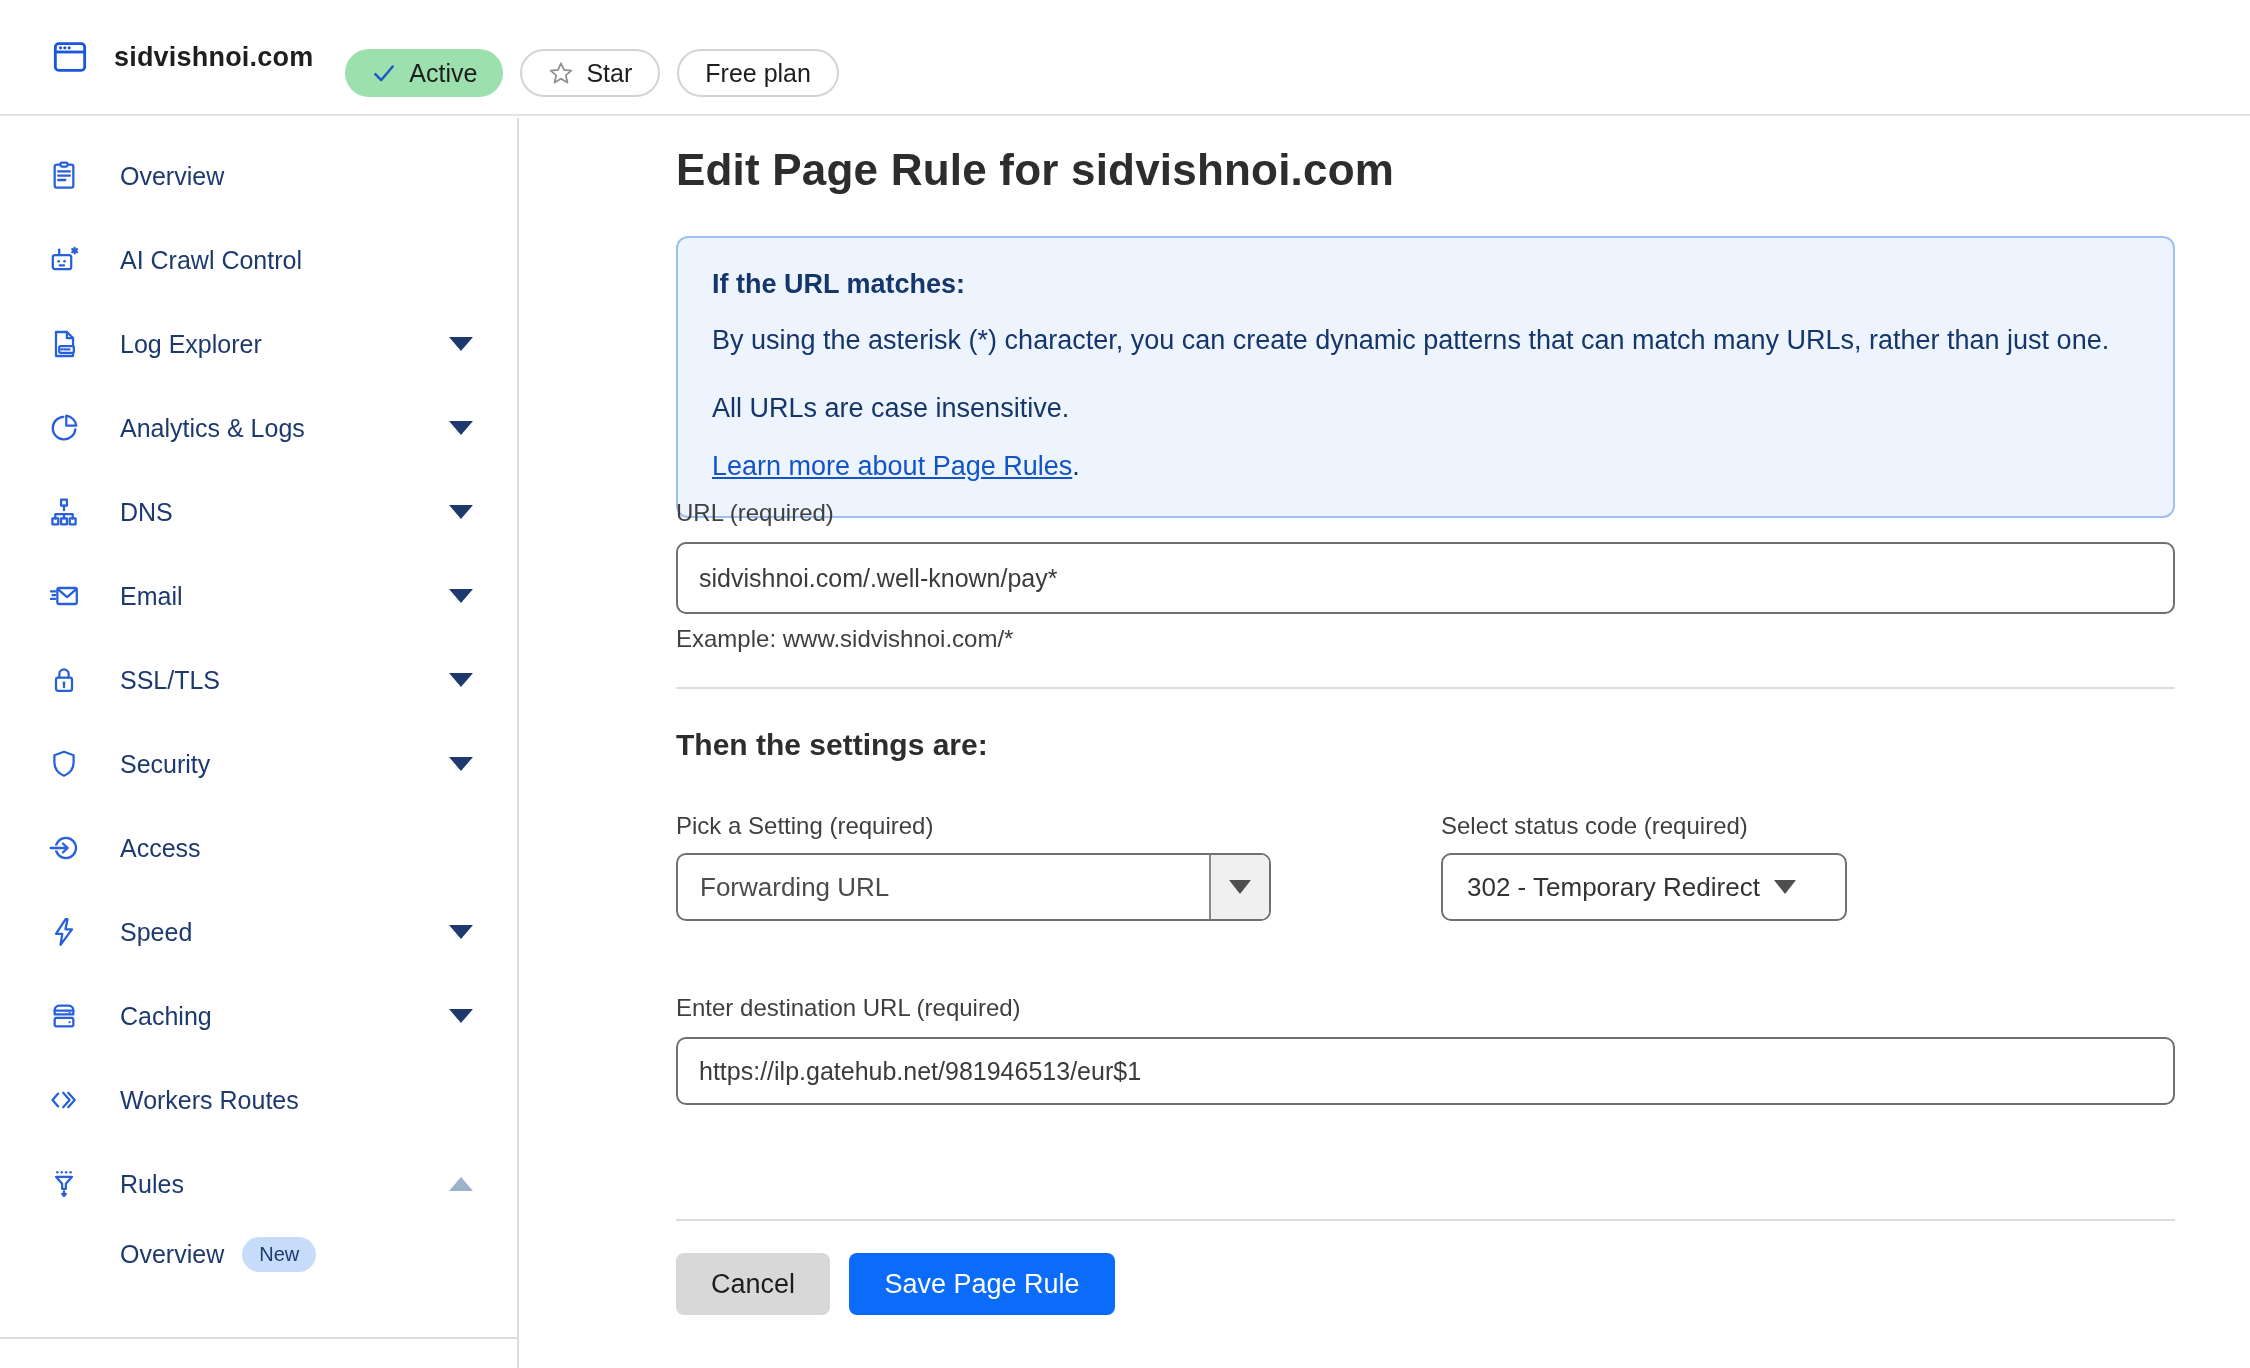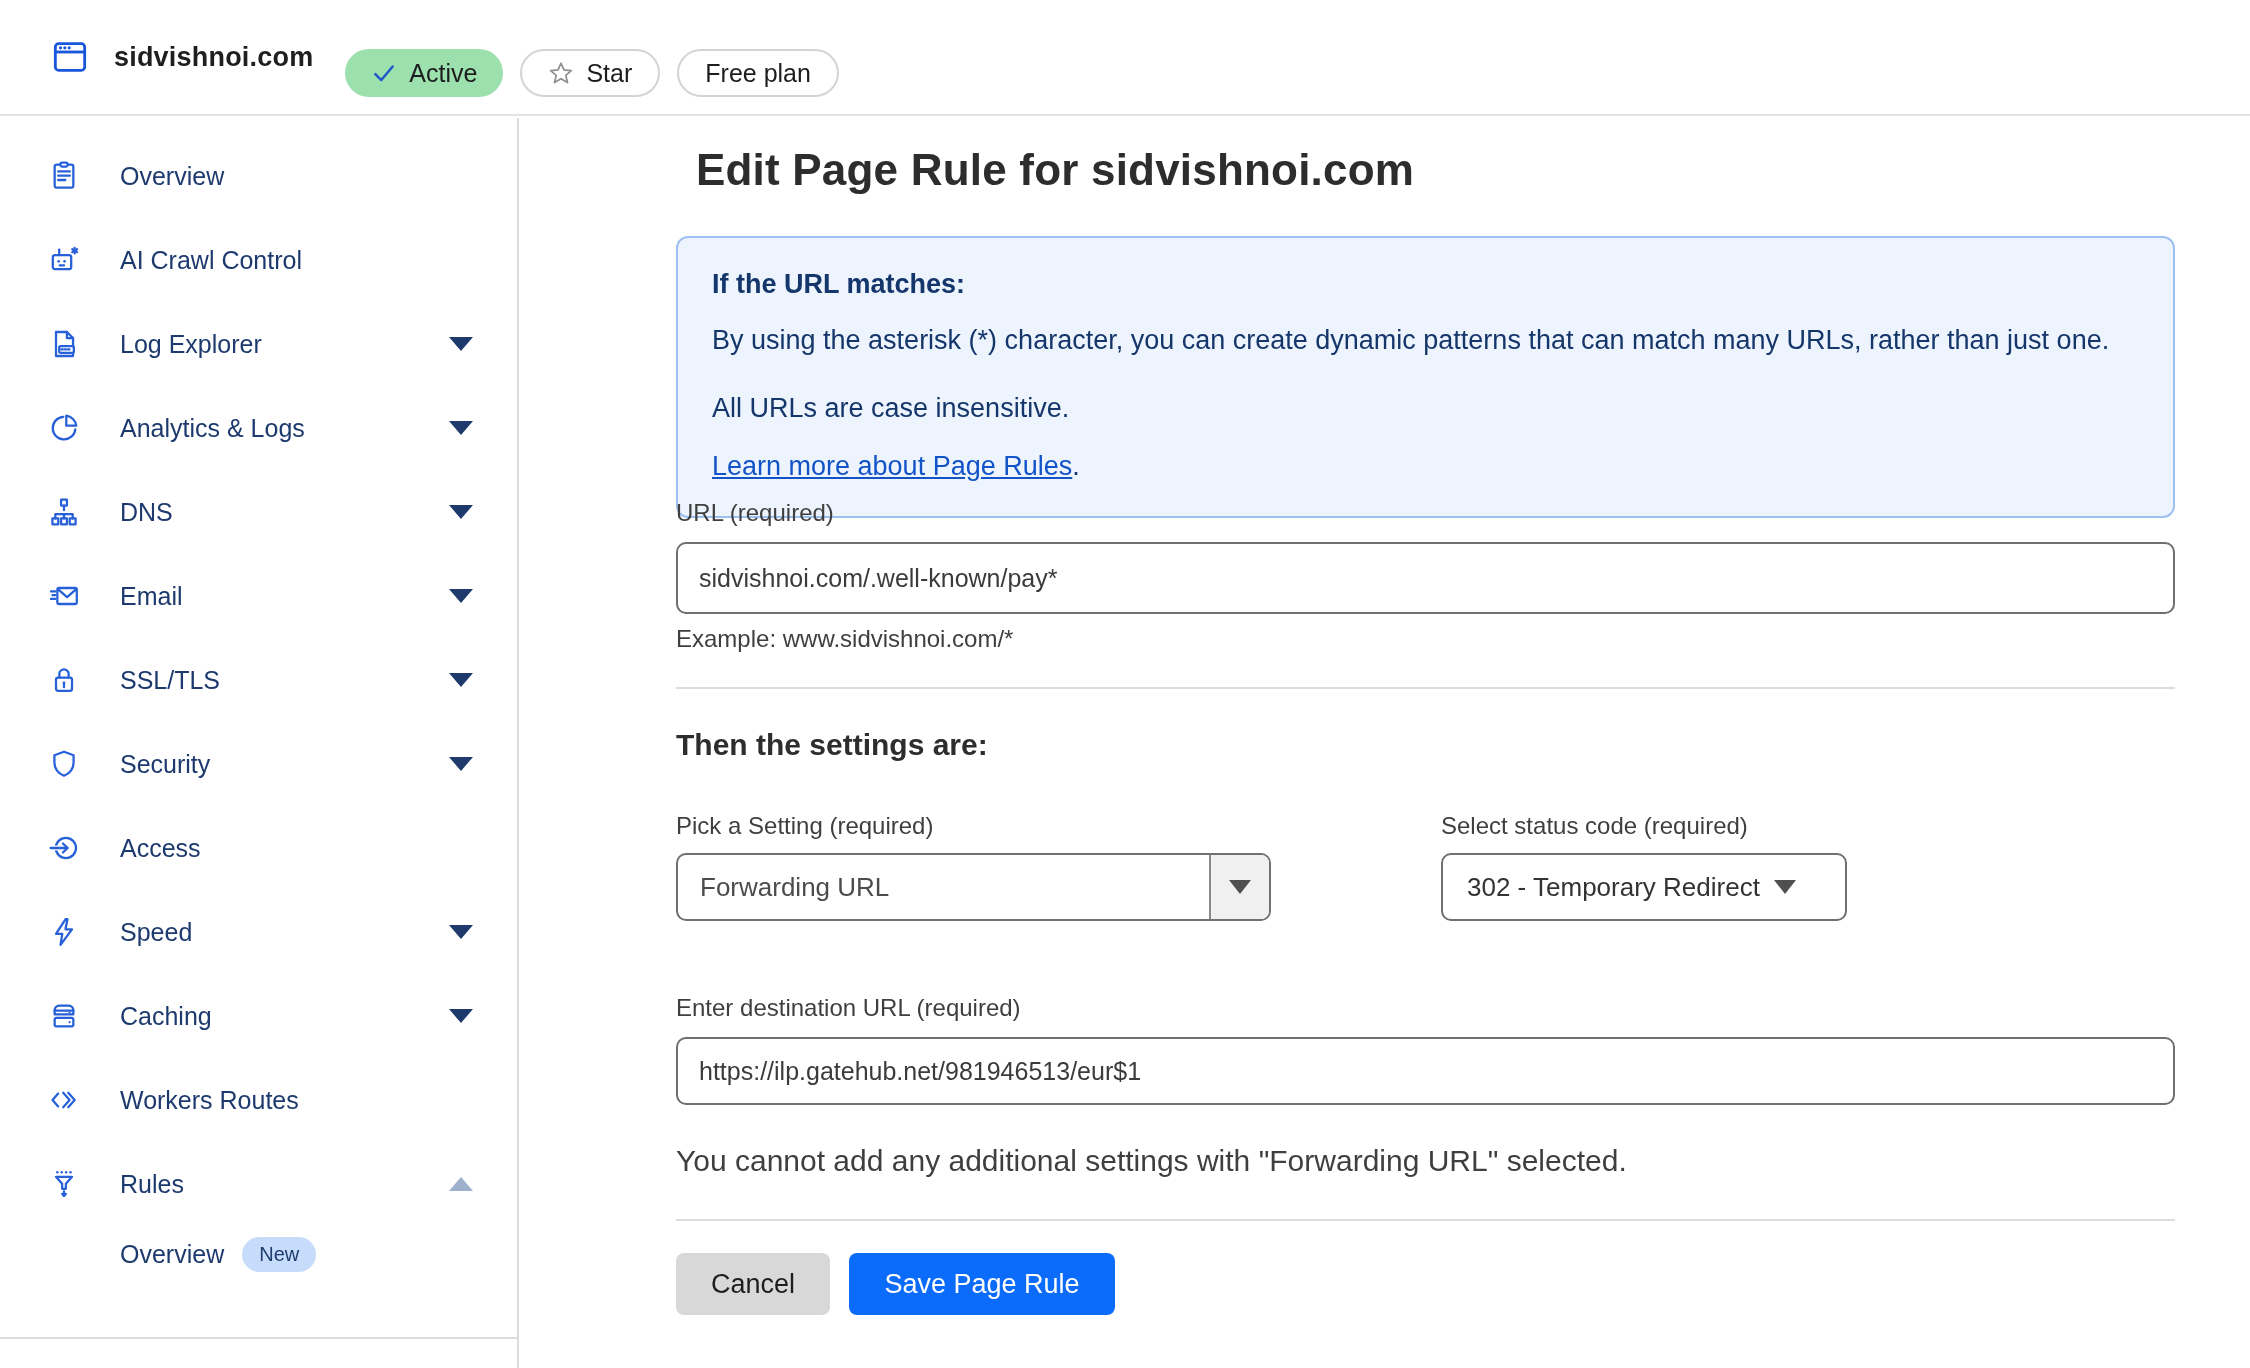--- a/index.html
+++ b/index.html
@@ -31,21 +31,21 @@
   .caret.up { border-left:12px solid transparent; border-right:12px solid transparent; border-bottom:14px solid #9db0cc; }
   .caret.none { visibility:hidden; }
   .sub-item { display:flex; align-items:center; height:56px; padding-left:120px; gap:18px; cursor:pointer; }
   .sub-label { font-size:25px; color:#1d3a6e; }
   .new-badge { background:#c7dbfa; color:#1e3c6e; font-size:20px; padding:6px 17px; border-radius:999px; }
   .sidebar-divider { position:absolute; left:0; right:0; top:1219px; height:2px; background:#dcdcdc; }
 
   
   .main { position:absolute; left:521px; top:118px; right:0; bottom:0; }
   .main > * { position:absolute; left:155px; }
-  .page-title { top:27px; font-size:44px; font-weight:700; color:#2d2d2d; letter-spacing:.2px;margin-left:20px; }
+  .page-title { top:27px; font-size:44px; font-weight:700; color:#2d2d2d; letter-spacing:.2px; }
 
   .info-box { top:118px; width:1499px; background:#edf4fd; border:2px solid #9cc0ef;
     border-radius:12px; padding:24px 34px 26px 34px; color:#15366b; }
   .info-heading { font-size:27px; font-weight:700; line-height:44px; }
   .info-body { font-size:27px; line-height:68px; max-width:1420px; }
   .info-link-line { font-size:27px; line-height:48px; }
   .info-link { color:#1253c8; text-decoration:underline; cursor:pointer; }
 
   .field-label { font-size:24px; color:#3f3f3f; }
   .url-label { top:381px; }
@@ -319,20 +319,19 @@
     </div>
 
     <div class="select status-select">
       <span class="status-value">302 - Temporary Redirect</span>
       <span class="tri-down"></span>
     </div>
 
     <label class="field-label dest-label">Enter destination URL (required)</label>
     <input class="text-input dest-input" type="text" value="https://ilp.gatehub.net/981946513/eur$1" style="">
 
-    <div class="note-text">You cannot add any additional settings with "Forwarding URL" selected.</div>
 
     <div class="divider divider-2"></div>
 
     <button class="btn cancel-btn">Cancel</button>
     <button class="btn save-btn">Save Page Rule</button>
   </main>
 </div>
 
 </body></html>

